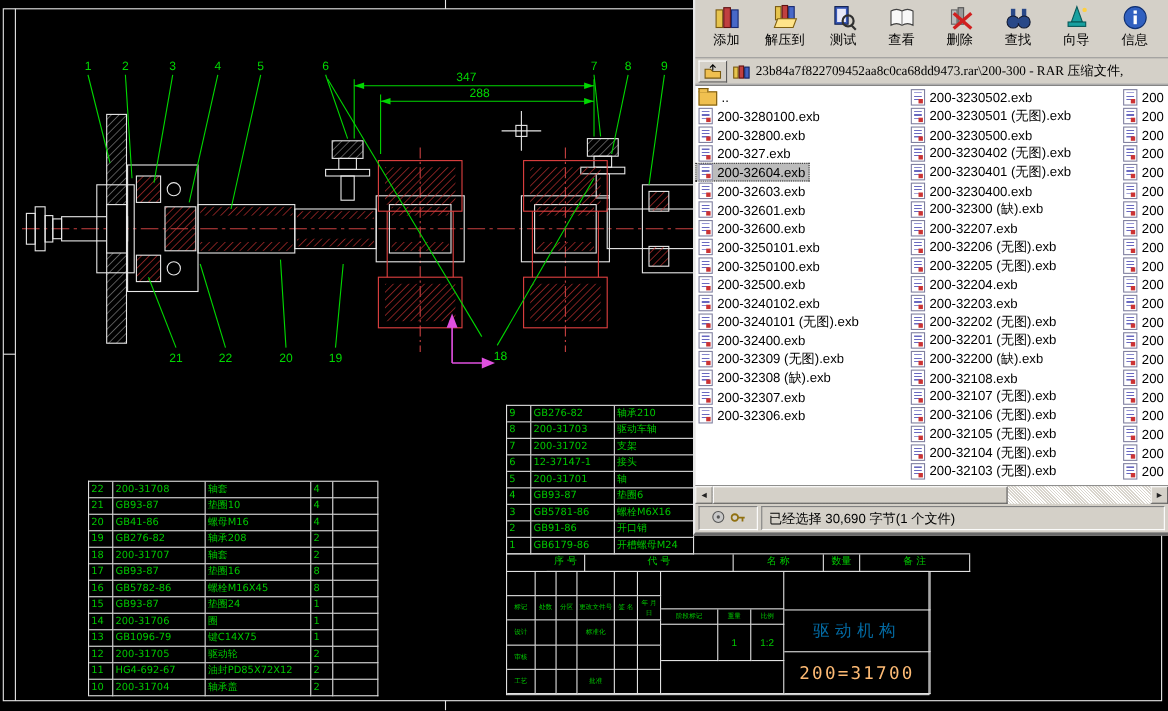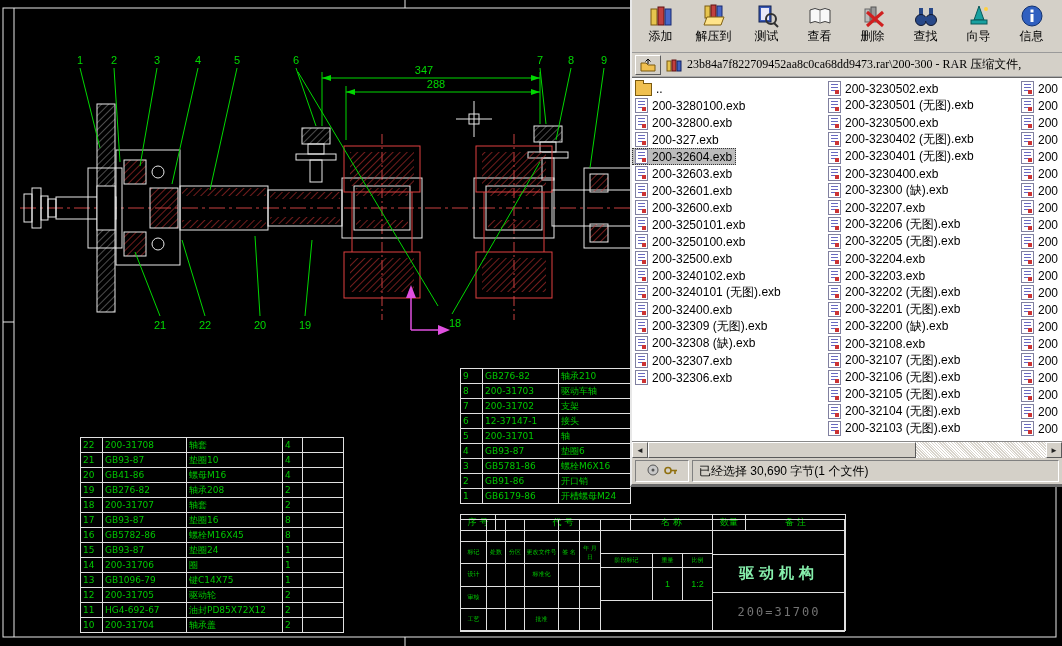--- a/index.html
+++ b/index.html
@@ -9,34 +9,34 @@
   
   #cad-svg{position:absolute;left:0;top:0;z-index:0;}
 
   .cadtable{position:absolute;display:grid;box-sizing:border-box;
     border-left:1px solid #e0e0e0;border-top:1px solid #e0e0e0;
     color:#00c800;font:9px "DejaVu Sans", sans-serif;z-index:2;background:rgba(0,0,0,.2);}
   .cadtable>div{box-sizing:border-box;border-right:1px solid #e0e0e0;border-bottom:1px solid #e0e0e0;
     overflow:hidden;white-space:nowrap;padding:1px 2px;line-height:12px;}
   .lt{left:80px;top:437px;grid-template-columns:22px 84px 96px 20px 41px;grid-auto-rows:15px;}
   .mt{left:460px;top:368px;grid-template-columns:22px 76px 72px;grid-auto-rows:15px;}
-  .hdr{left:460px;top:514px;grid-template-columns:35px 135px 82px 33px 100px;grid-auto-rows:16px;}
+  .hdr{left:460px;top:503px;grid-template-columns:35px 135px 82px 33px 100px;grid-auto-rows:16px;padding-left:36px;}
   .hdr>div{text-align:center;line-height:13px;}
 
   #titleblock{position:absolute;left:460px;top:519px;width:385px;height:113px;z-index:2;
     border:1px solid #e0e0e0;box-sizing:border-box;color:#00c800;}
   .tbz{position:absolute;top:0;height:111px;display:grid;box-sizing:border-box;}
   .tbz>div{box-sizing:border-box;border-right:1px solid #e0e0e0;border-bottom:1px solid #e0e0e0;
     overflow:hidden;display:flex;align-items:center;justify-content:center;text-align:center;}
   #tb-a{left:0;width:140px;grid-template-columns:26px 19px 19px 34px 21px 21px;grid-template-rows:repeat(5,1fr);font-size:6px;}
   #tb-b{left:140px;width:112px;grid-template-columns:52px 30px 30px;grid-template-rows:34px 14px 33px 30px;font-size:6px;}
   #tb-b .val{font-size:9px;}
   #tb-c{left:252px;width:133px;grid-template-columns:133px;grid-template-rows:35px 38px 38px;}
-  .part-name{color:#86efac;font-size:15px;font-weight:bold;letter-spacing:5px;}
-  .drawing-no{color:#737373;font-size:12px;letter-spacing:2px;font-family:"DejaVu Sans Mono", monospace;}
+  .part-name{color:#0369a1;font-size:15px;font-weight:normal;letter-spacing:5px;}
+  .drawing-no{color:#fdba74;font-size:16px;letter-spacing:2px;font-family:"DejaVu Sans Mono", monospace;}
 
   
   .winrar{position:absolute;left:630px;top:0;width:432px;height:487px;z-index:10;
     background:#d4d0c8;color:#000;box-sizing:border-box;
     border-left:2px solid #e8e8e8;border-bottom:3px solid #6a6a6a;
     display:flex;flex-direction:column;overflow:hidden;}
   .toolbar{height:53px;flex:none;display:flex;align-items:flex-start;padding:2px 0 0 2px;
     border-bottom:1px solid #9a9a9a;box-sizing:border-box;overflow:hidden;}
   .tbtn{width:53px;flex:none;display:flex;flex-direction:column;align-items:center;gap:1px;padding-top:1px;}
   .ticon svg{width:26px;height:26px;display:block;}

